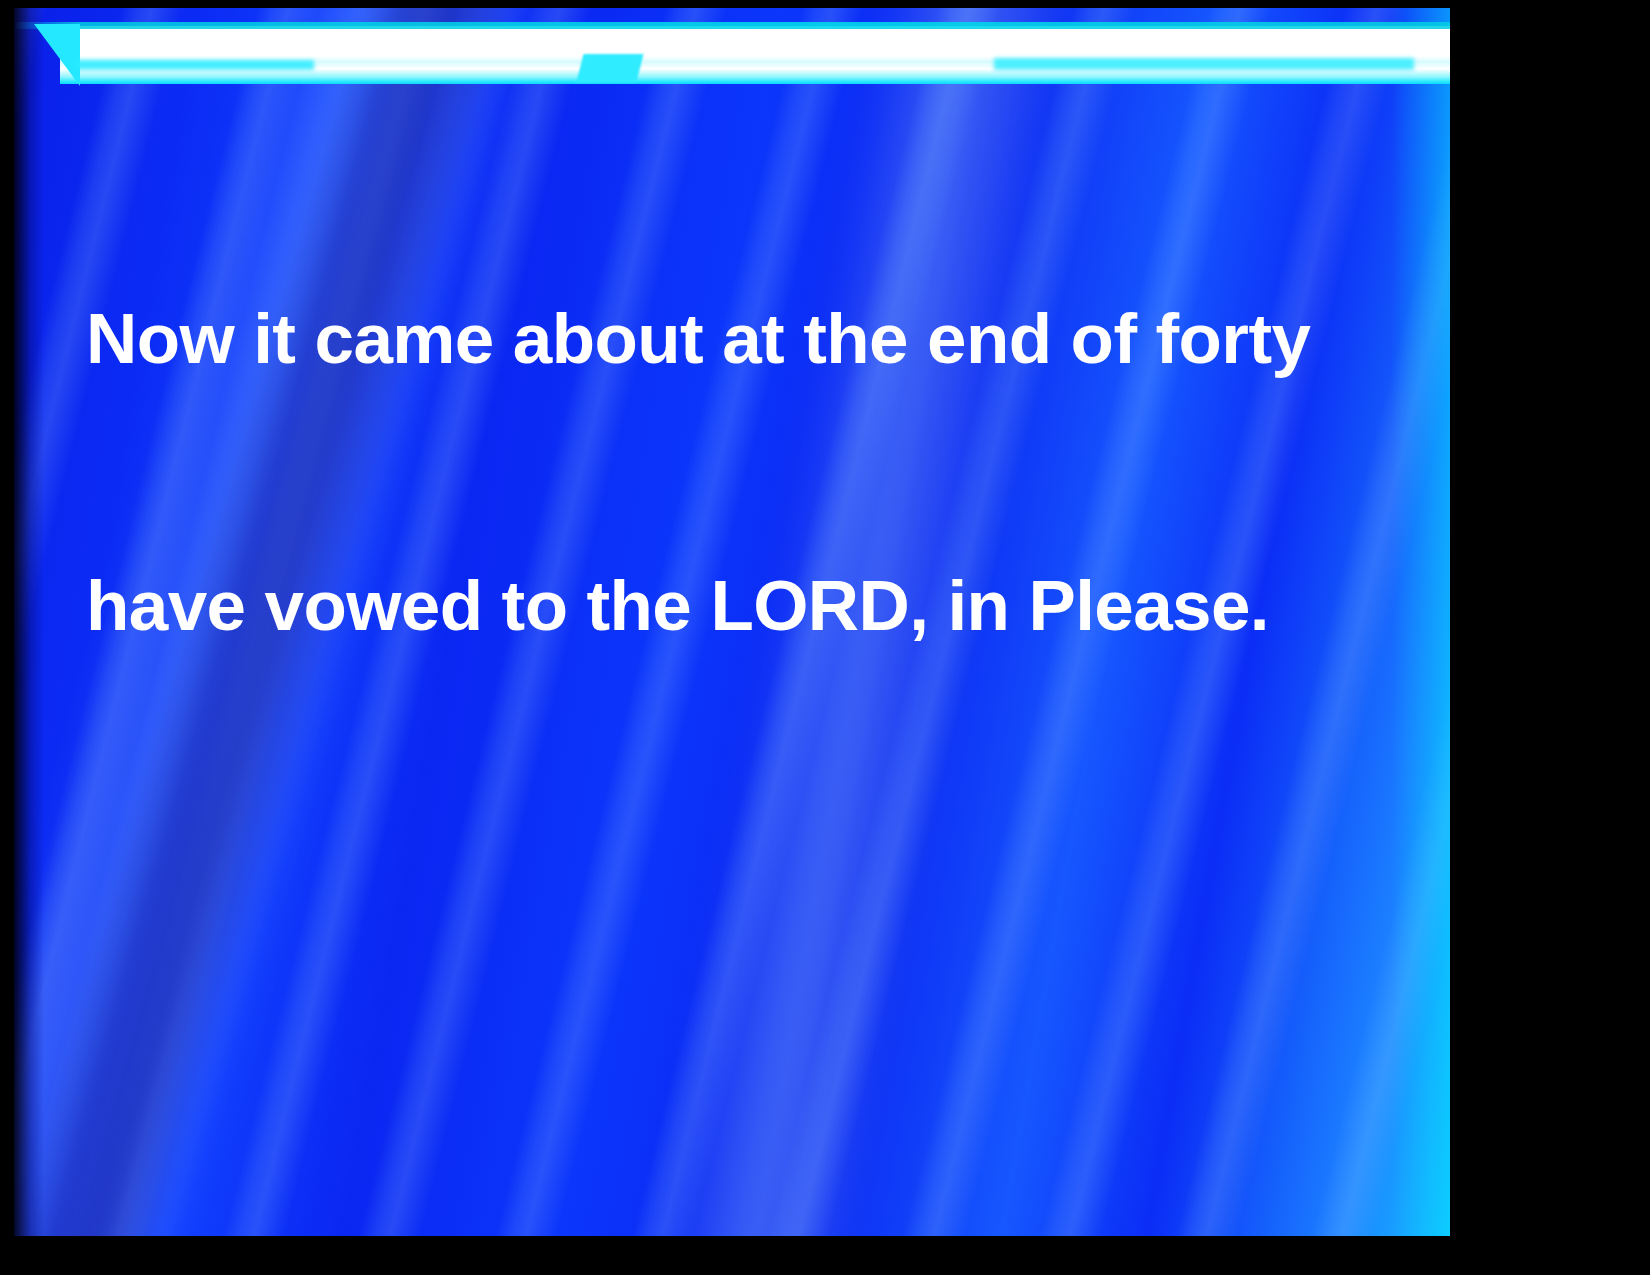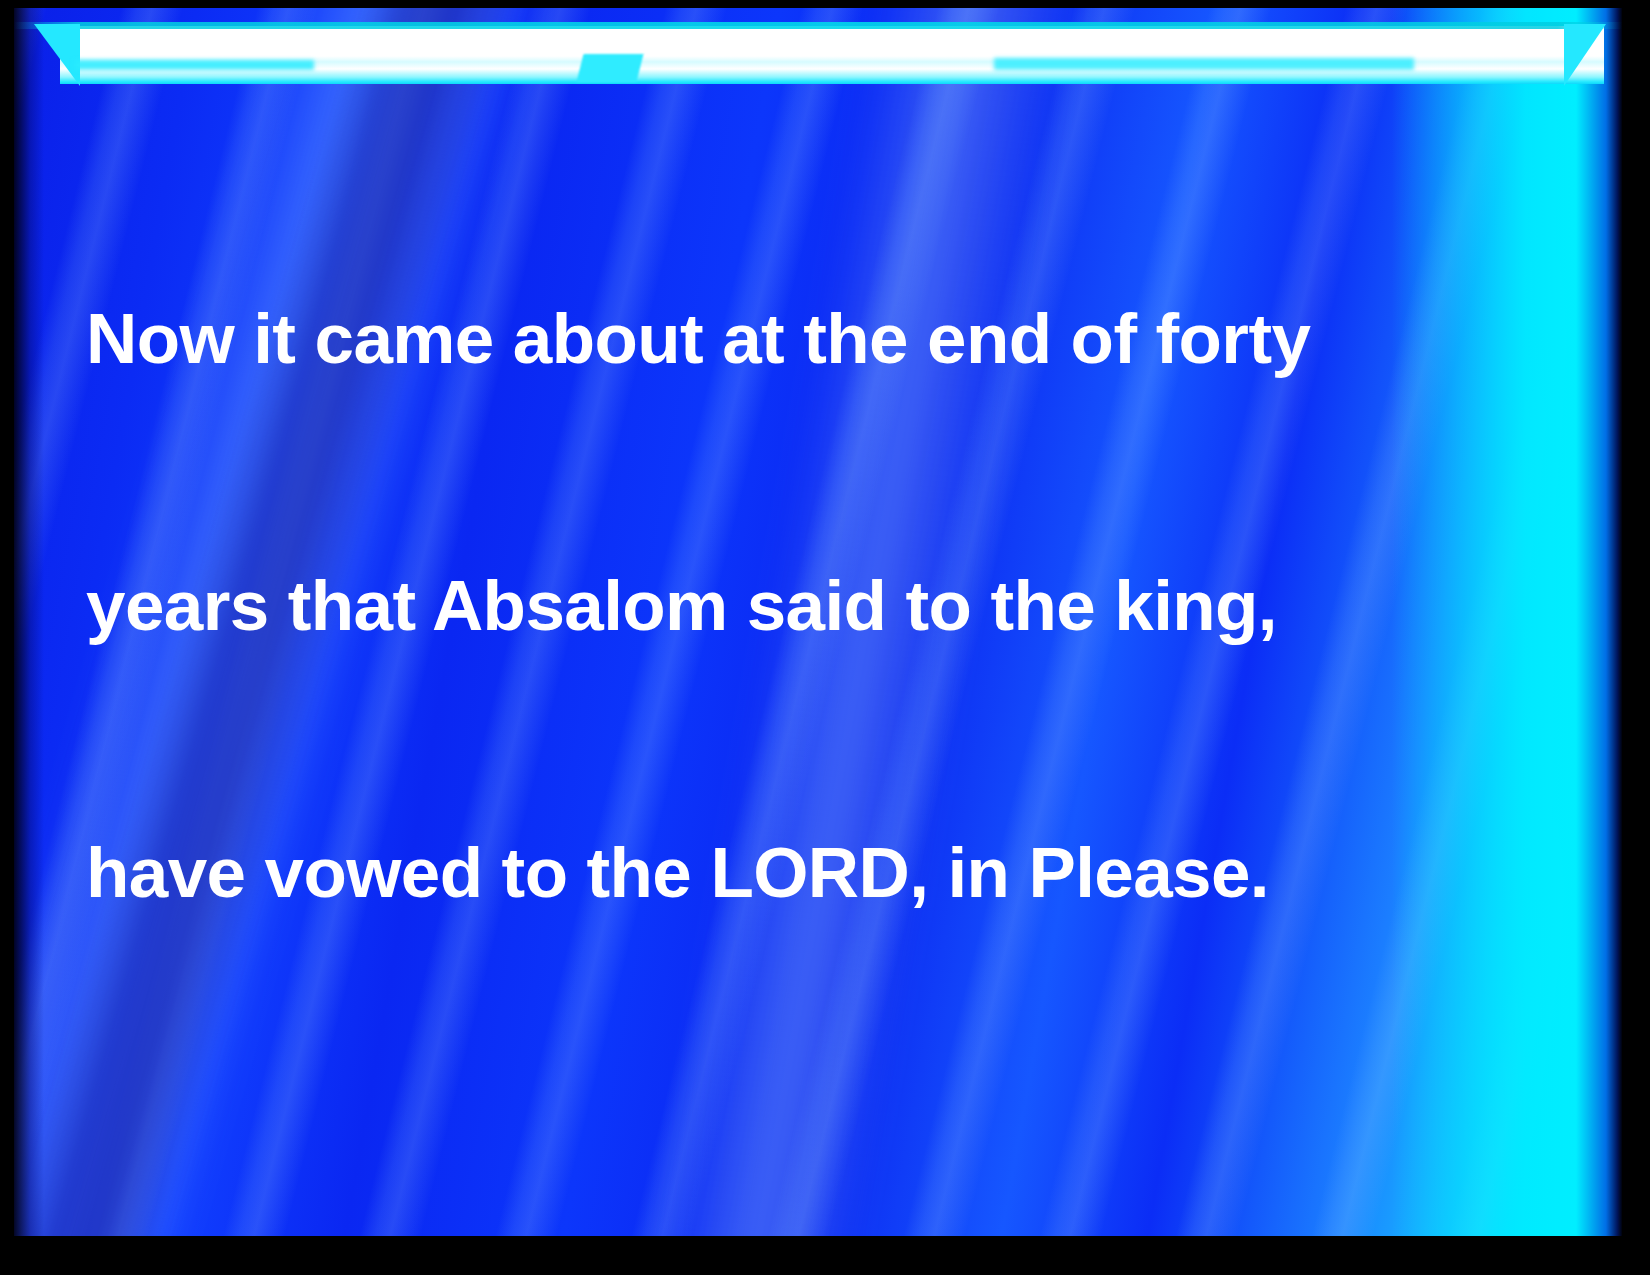--- a/index.html
+++ b/index.html
@@ -10,21 +10,21 @@
   body {
     width: 1650px;
     height: 1275px;
     overflow: hidden;
     font-family: "Liberation Sans", sans-serif;
   }
 
   
   #slide {
     position: relative;
-    width: 1650px;
+    width: 1450px;
     height: 1275px;
     background: #000000;
     overflow: hidden;
   }
 
   
   #canvas {
     position: absolute;
     left: 14px;
     top: 8px;
@@ -264,19 +264,18 @@
       <div class="banner-cyan-top"></div>
       <div class="banner-notch-left"></div>
       <div class="banner-notch-right"></div>
       <div class="banner-streak-a"></div>
       <div class="banner-streak-b"></div>
       <div class="banner-nub"></div>
     </div>
 
     <div class="verse">
       <span class="line">Now it came about at the end of forty</span>
-      <span class="line">years that Absalom said to the king,</span>
       <span class="line">have vowed to the LORD, in Please.</span>
       
     </div>
 
   </div>
 </div>
 
 </body></html>

